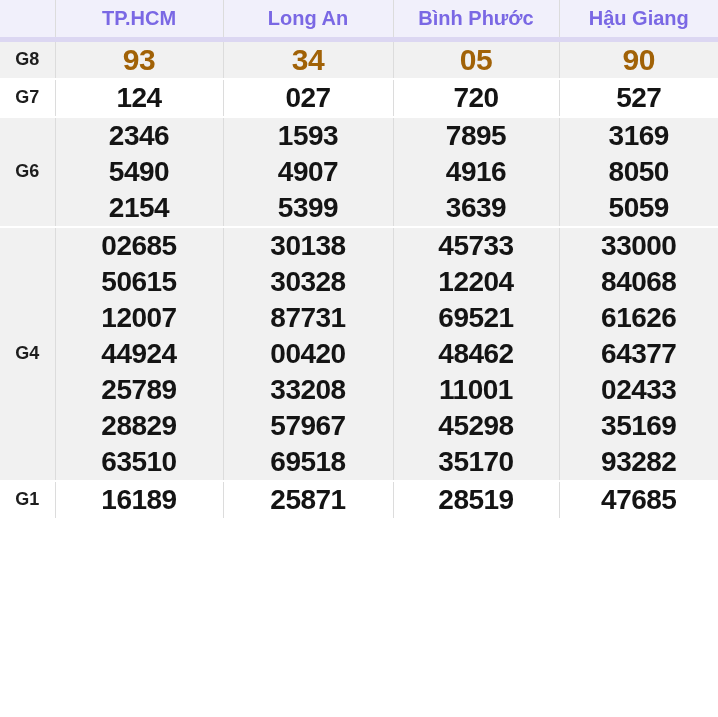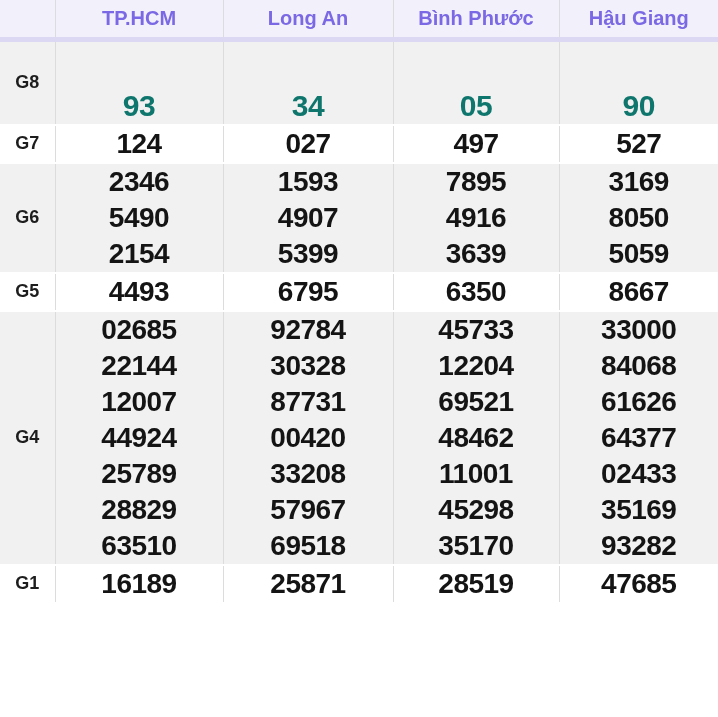--- a/index.html
+++ b/index.html
@@ -24,21 +24,21 @@
   tr.white td { background:#ffffff;margin-top:8px; }
 
   td.lbl { font-size:18px; font-weight:bold; color:#1d1d1d; }
   td.cell { font-weight:bold; color:#141414; }
   td.cell .num { font-size:28px; line-height:36px; letter-spacing:-0.5px; }
 
   tr.h-s  { height:35px; }
   tr.h-g8 { height:39px; }
   tr.h-db { height:45px; }
 
-  td.cell.red .num { color:#0f766e;margin-top:46px; }
+  td.cell.red .num { color:#a16207; }
   td.cell.big .num { font-size:30px; }
 
   tr.db td.lbl {
     background:#dc5e5e;
     color:#9c3838;
     text-shadow:0 0 2px rgba(255,255,255,0.85), 1px 1px 0 rgba(255,255,255,0.45);
   }
 
   .watermark {
     position:absolute;
@@ -96,21 +96,21 @@
     </tr>
     <tr class="white h-s">
       <td class="lbl">G7</td>
       <td class="cell">
           <div class="num">124</div>
         </td>
       <td class="cell">
           <div class="num">027</div>
         </td>
       <td class="cell">
-          <div class="num">497</div>
+          <div class="num">720</div>
         </td>
       <td class="cell">
           <div class="num">527</div>
         </td>
     </tr>
     <tr class="gray">
       <td class="lbl">G6</td>
       <td class="cell">
           <div class="num">2346</div>
           <div class="num">5490</div>
@@ -125,48 +125,33 @@
           <div class="num">7895</div>
           <div class="num">4916</div>
           <div class="num">3639</div>
         </td>
       <td class="cell">
           <div class="num">3169</div>
           <div class="num">8050</div>
           <div class="num">5059</div>
         </td>
     </tr>
-    <tr class="white h-s">
-      <td class="lbl">G5</td>
-      <td class="cell">
-          <div class="num">4493</div>
-        </td>
-      <td class="cell">
-          <div class="num">6795</div>
-        </td>
-      <td class="cell">
-          <div class="num">6350</div>
-        </td>
-      <td class="cell">
-          <div class="num">8667</div>
-        </td>
-    </tr>
     <tr class="gray">
       <td class="lbl">G4</td>
       <td class="cell">
           <div class="num">02685</div>
-          <div class="num">22144</div>
+          <div class="num">50615</div>
           <div class="num">12007</div>
           <div class="num">44924</div>
           <div class="num">25789</div>
           <div class="num">28829</div>
           <div class="num">63510</div>
         </td>
       <td class="cell">
-          <div class="num">92784</div>
+          <div class="num">30138</div>
           <div class="num">30328</div>
           <div class="num">87731</div>
           <div class="num">00420</div>
           <div class="num">33208</div>
           <div class="num">57967</div>
           <div class="num">69518</div>
         </td>
       <td class="cell">
           <div class="num">45733</div>
           <div class="num">12204</div>

